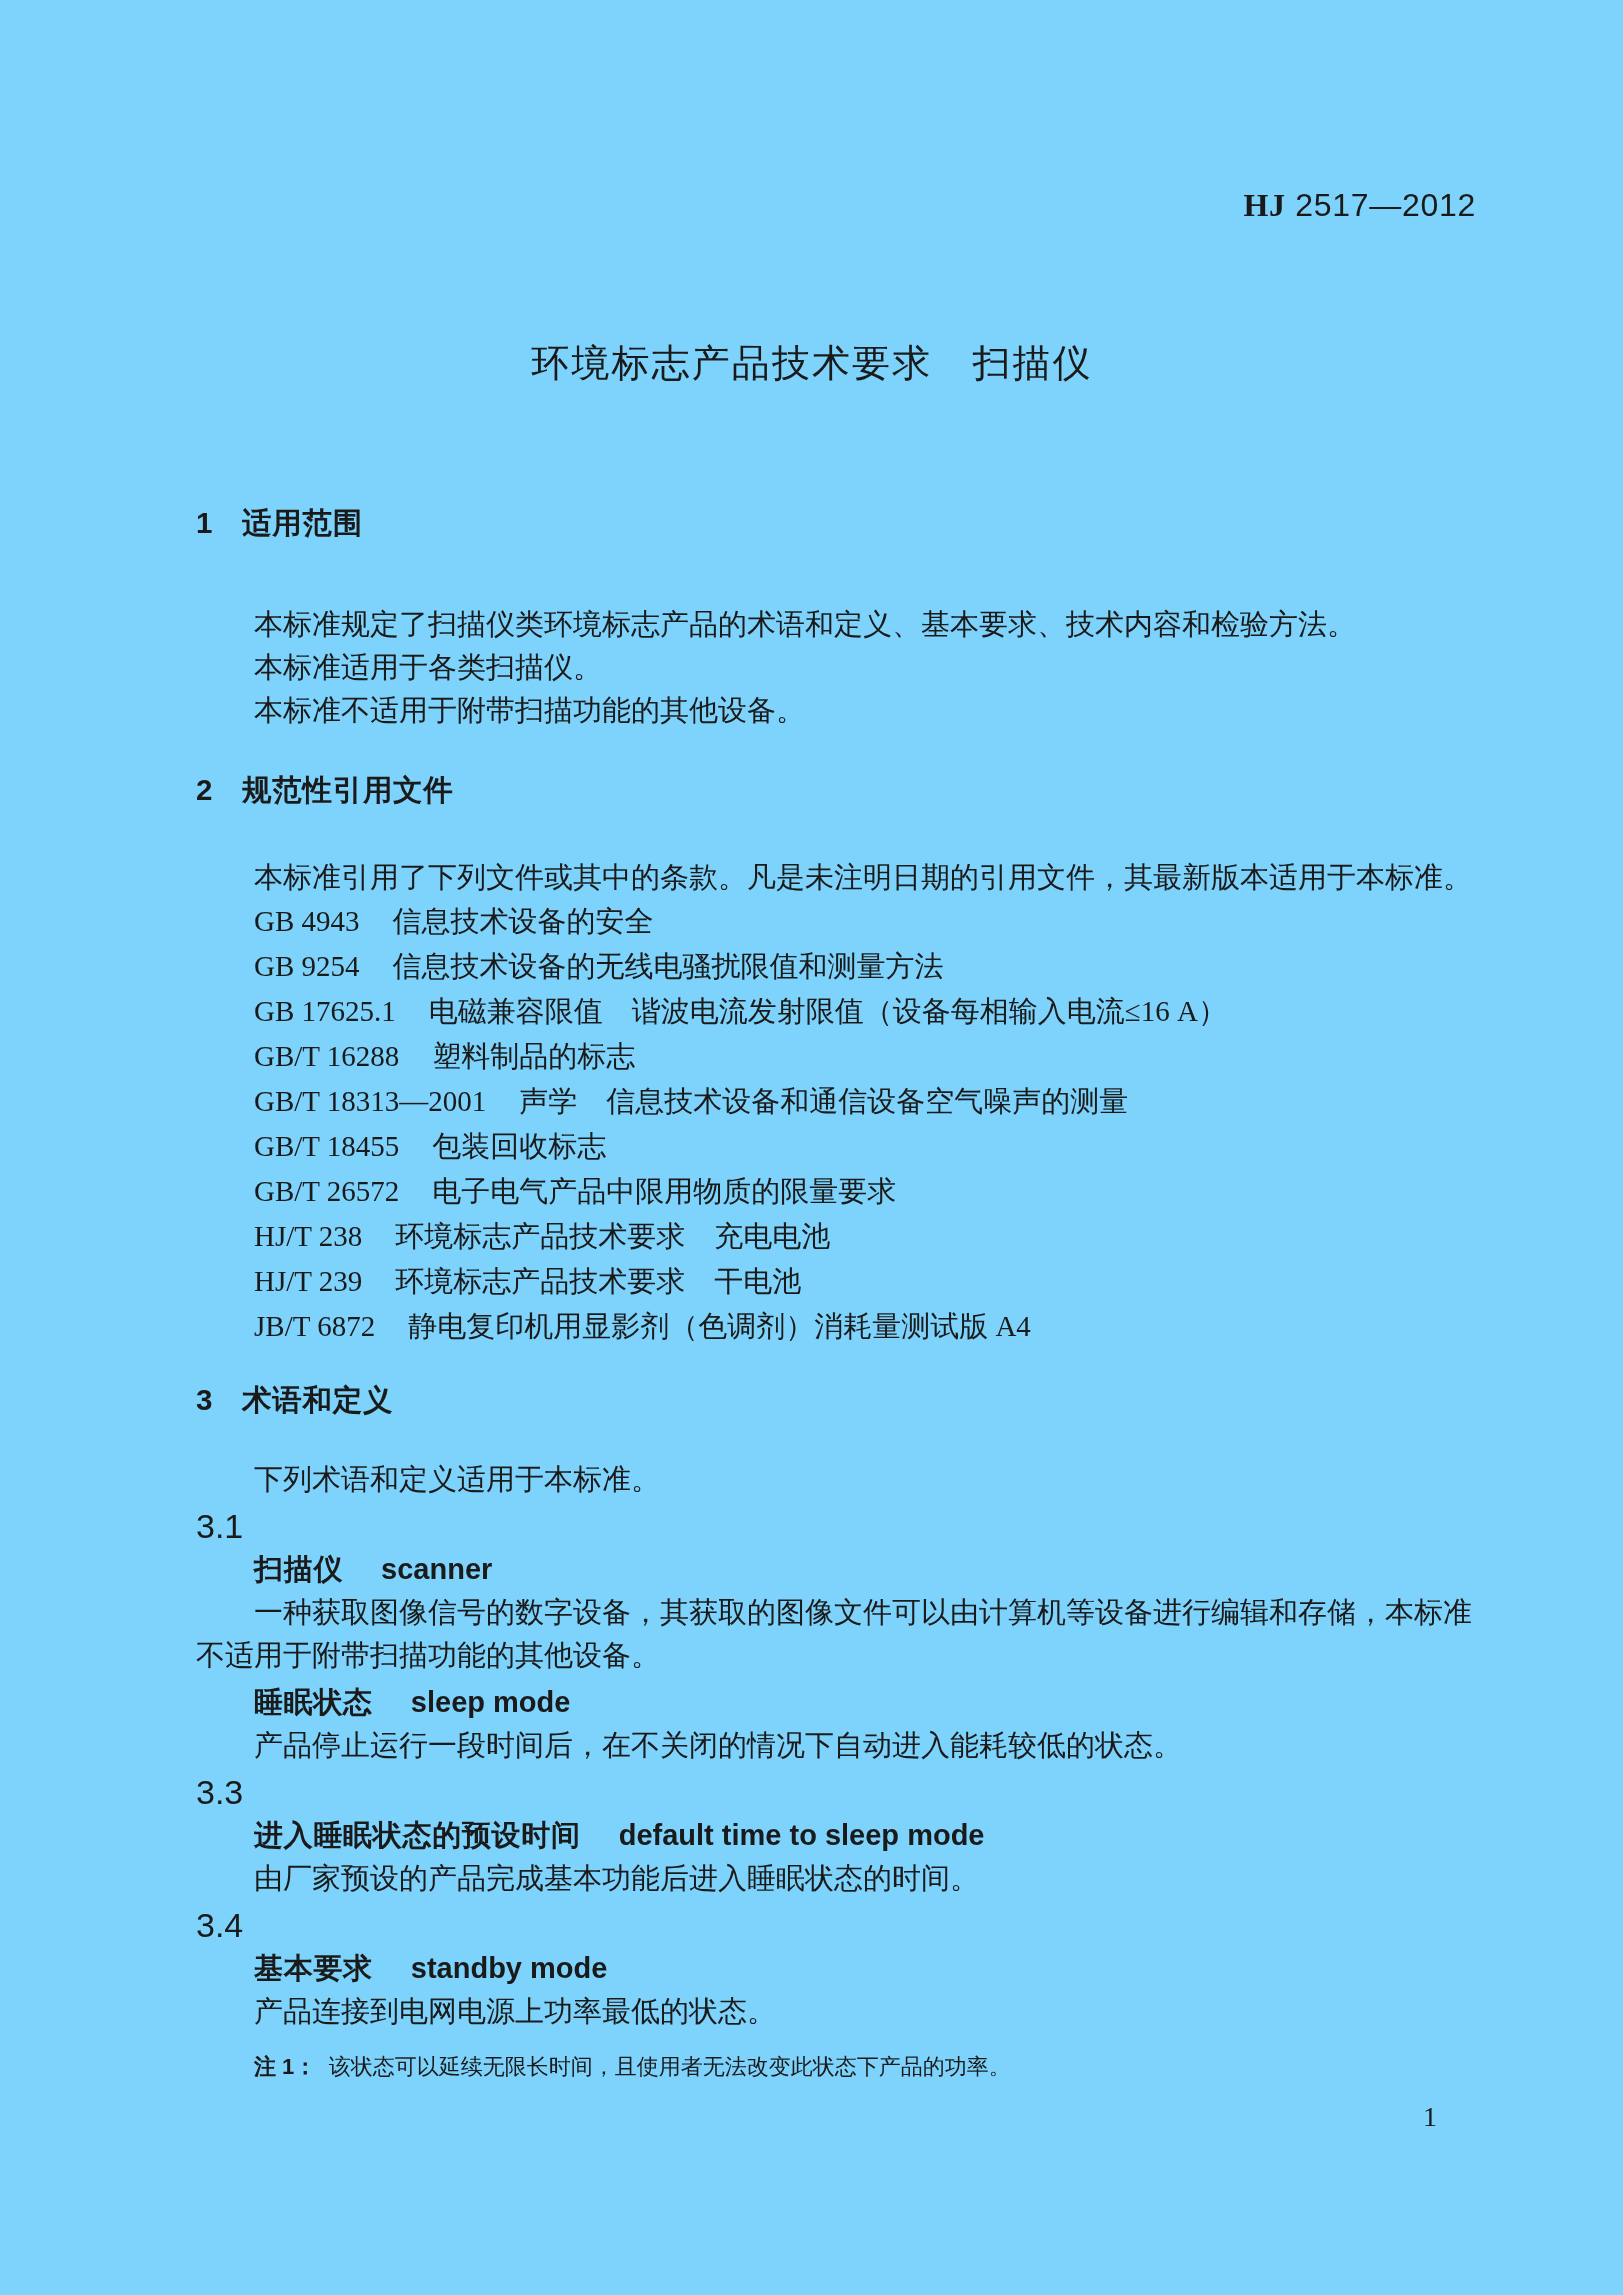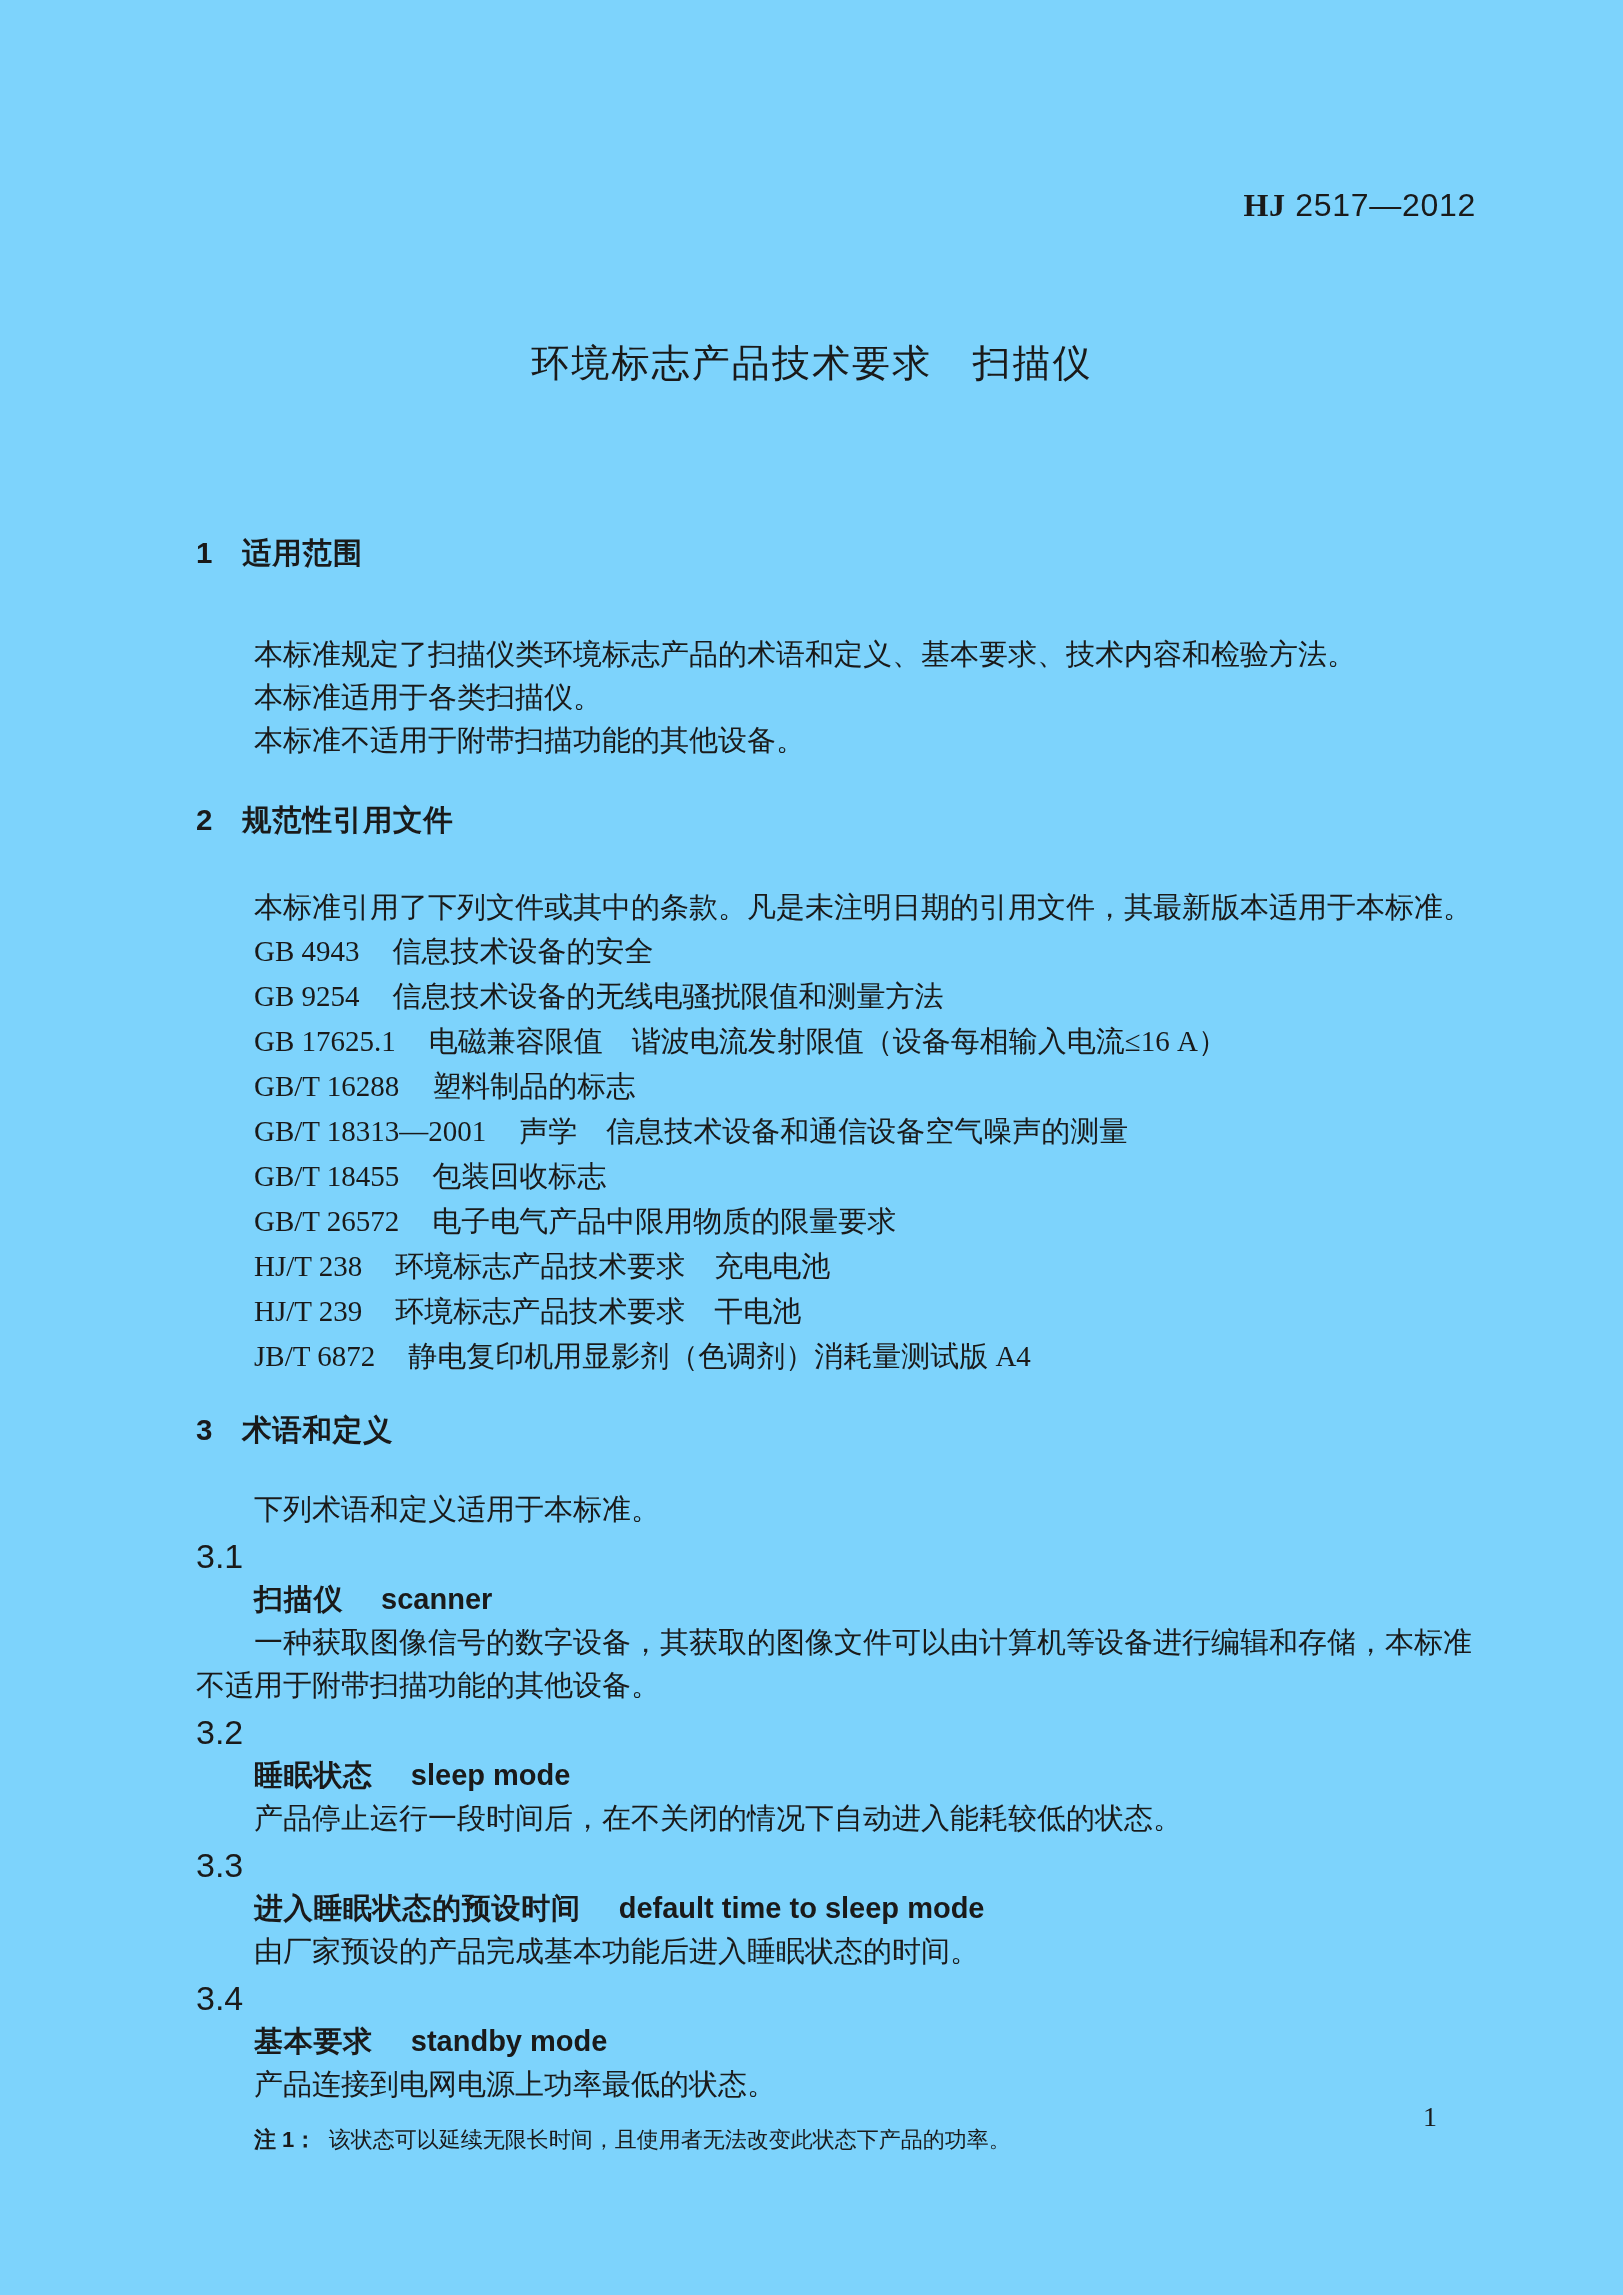--- a/index.html
+++ b/index.html
@@ -40,21 +40,21 @@
     width: 100%;
     text-align: center;
     font-family: "Liberation Sans", "DejaVu Sans", sans-serif;
     font-weight: 400;
     font-size: 38px;
     letter-spacing: 2.1px;
   }
   .content {
     position: absolute;
     left: 196px;
-    top: 535px;
+    top: 505px;
     width: 1285px;
     font-size: 29px;
     line-height: 43px;
   }
   .sec-heading {
     font-family: "Liberation Sans", "DejaVu Sans", sans-serif;
     font-weight: 700;
     font-size: 29.5px;
     line-height: 36px;
     letter-spacing: 0.7px;
@@ -165,21 +165,20 @@
 
     <div class="term-block">
       <div class="term-number">3.1</div>
       <div class="term-heading">
         <span class="term-zh">扫描仪</span><span class="term-en">scanner</span>
       </div>
       <p class="term-def">一种获取图像信号的数字设备，其获取的图像文件可以由计算机等设备进行编辑和存储，本标准不适用于附带扫描功能的其他设备。</p>
     </div>
 
     <div class="term-block">
-      <div class="term-number">3.2</div>
       <div class="term-heading">
         <span class="term-zh">睡眠状态</span><span class="term-en">sleep mode</span>
       </div>
       <p class="term-def">产品停止运行一段时间后，在不关闭的情况下自动进入能耗较低的状态。</p>
     </div>
 
     <div class="term-block">
       <div class="term-number">3.3</div>
       <div class="term-heading">
         <span class="term-zh">进入睡眠状态的预设时间</span><span class="term-en">default time to sleep mode</span>

